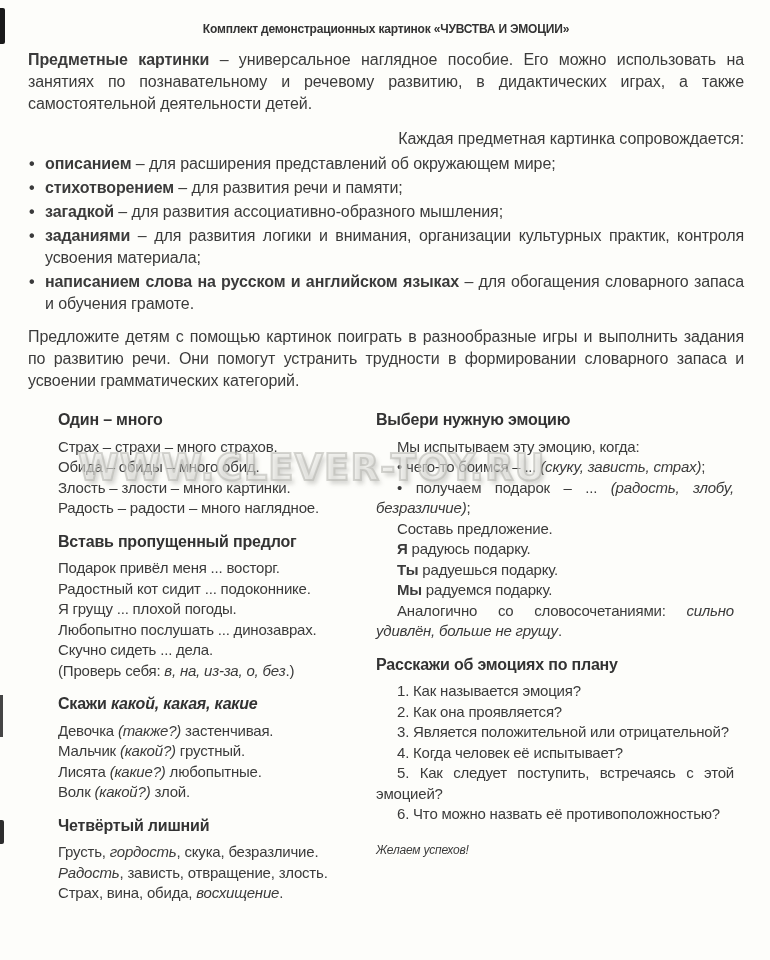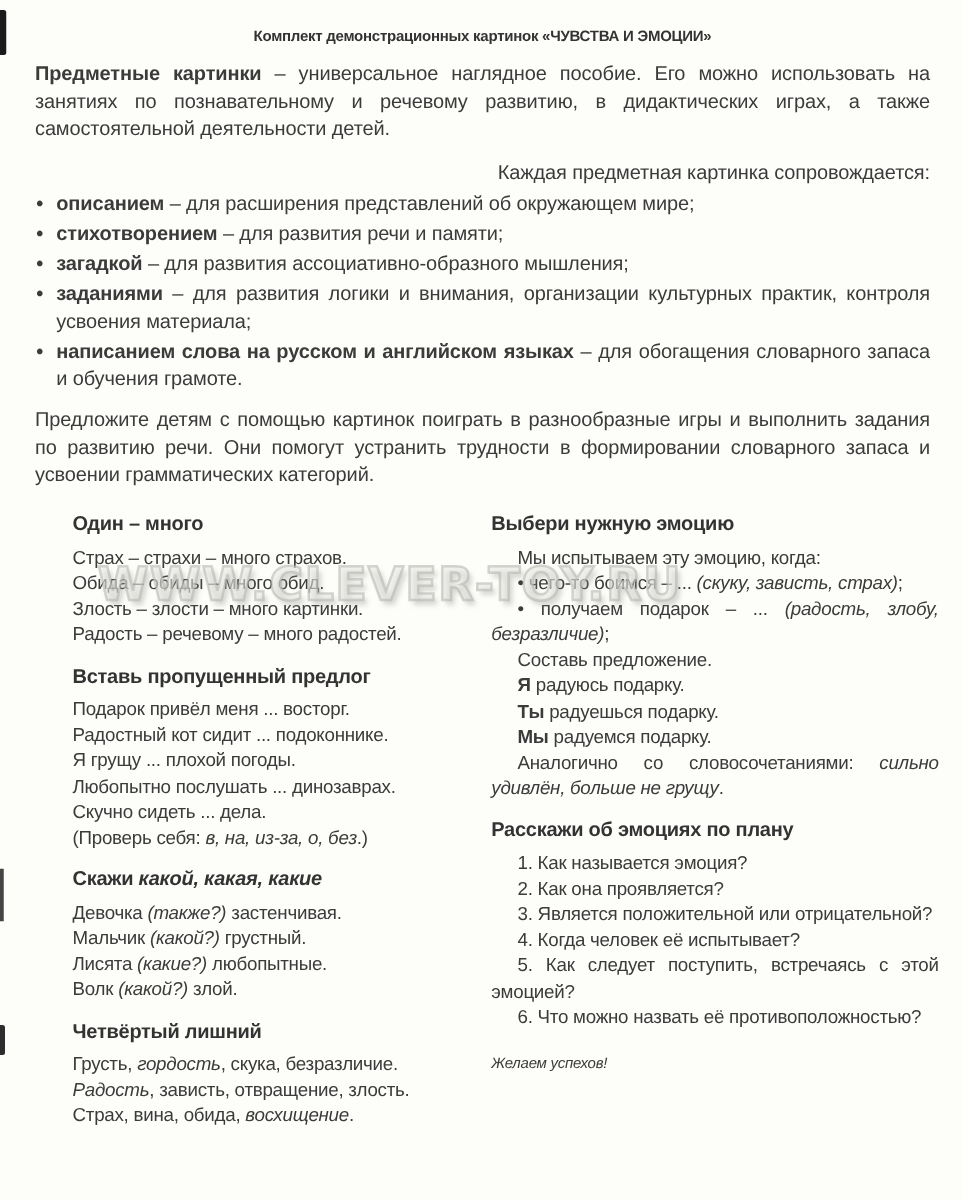--- a/index.html
+++ b/index.html
@@ -21,21 +21,21 @@
   .jt   { text-align:justify; }
   .lead { margin-bottom:3px; }
 
   ul.features { margin:0 0 11px; padding:0; list-style:none; }
   ul.features li {
     position:relative; padding-left:17px; margin-bottom:2px;
     font-size:16px; line-height:22px; text-align:justify; letter-spacing:-0.1px;
   }
   ul.features .blt { position:absolute; left:1px; font-weight:bold; }
 
-  .cols { display:grid; grid-template-columns:340px 358px; column-gap:25px; }
+  .cols { display:grid; grid-template-columns:340px 358px; column-gap:8px; }
   .col  { font-size:15px; line-height:20.5px; letter-spacing:-0.2px; }
   .col h3 { font-size:16px; color:#333; margin:13px 0 6px; letter-spacing:-0.2px; }
   .col h3:first-child { margin-top:5px; }
   .col p { margin:0; }
 
   .left { padding-left:30px; box-sizing:border-box; }
   .left p { white-space:nowrap; }
 
   .right p { text-indent:21px; }
   .right .jt { text-align:justify; }
@@ -89,21 +89,21 @@
 
     <p class="body jt">Предложите детям с помощью картинок поиграть в разнообразные игры и выпол­нить задания по развитию речи. Они помогут устранить трудности в формировании словарного запаса и усвоении грамматических категорий.</p>
 
     <div class="cols">
 
       <div class="col left">
         <h3>Один – много</h3>
         <p>Страх – страхи – много страхов.</p>
         <p>Обида – обиды – много обид.</p>
         <p>Злость – злости – много картинки.</p>
-        <p>Радость – речевому – много радостей.</p>
+        <p>Радость – радости – много наглядное.</p>
 
         <h3>Вставь пропущенный предлог</h3>
         <p>Подарок привёл меня ... восторг.</p>
         <p>Радостный кот сидит ... подоконнике.</p>
         <p>Я грущу ... плохой погоды.</p>
         <p>Любопытно послушать ... динозаврах.</p>
         <p>Скучно сидеть ... дела.</p>
         <p><span>(Проверь себя: </span><i>в, на, из-за, о, без</i><span>.)</span></p>
 
         <h3><b>Скажи </b><b class="it">какой, какая, какие</b></h3>

